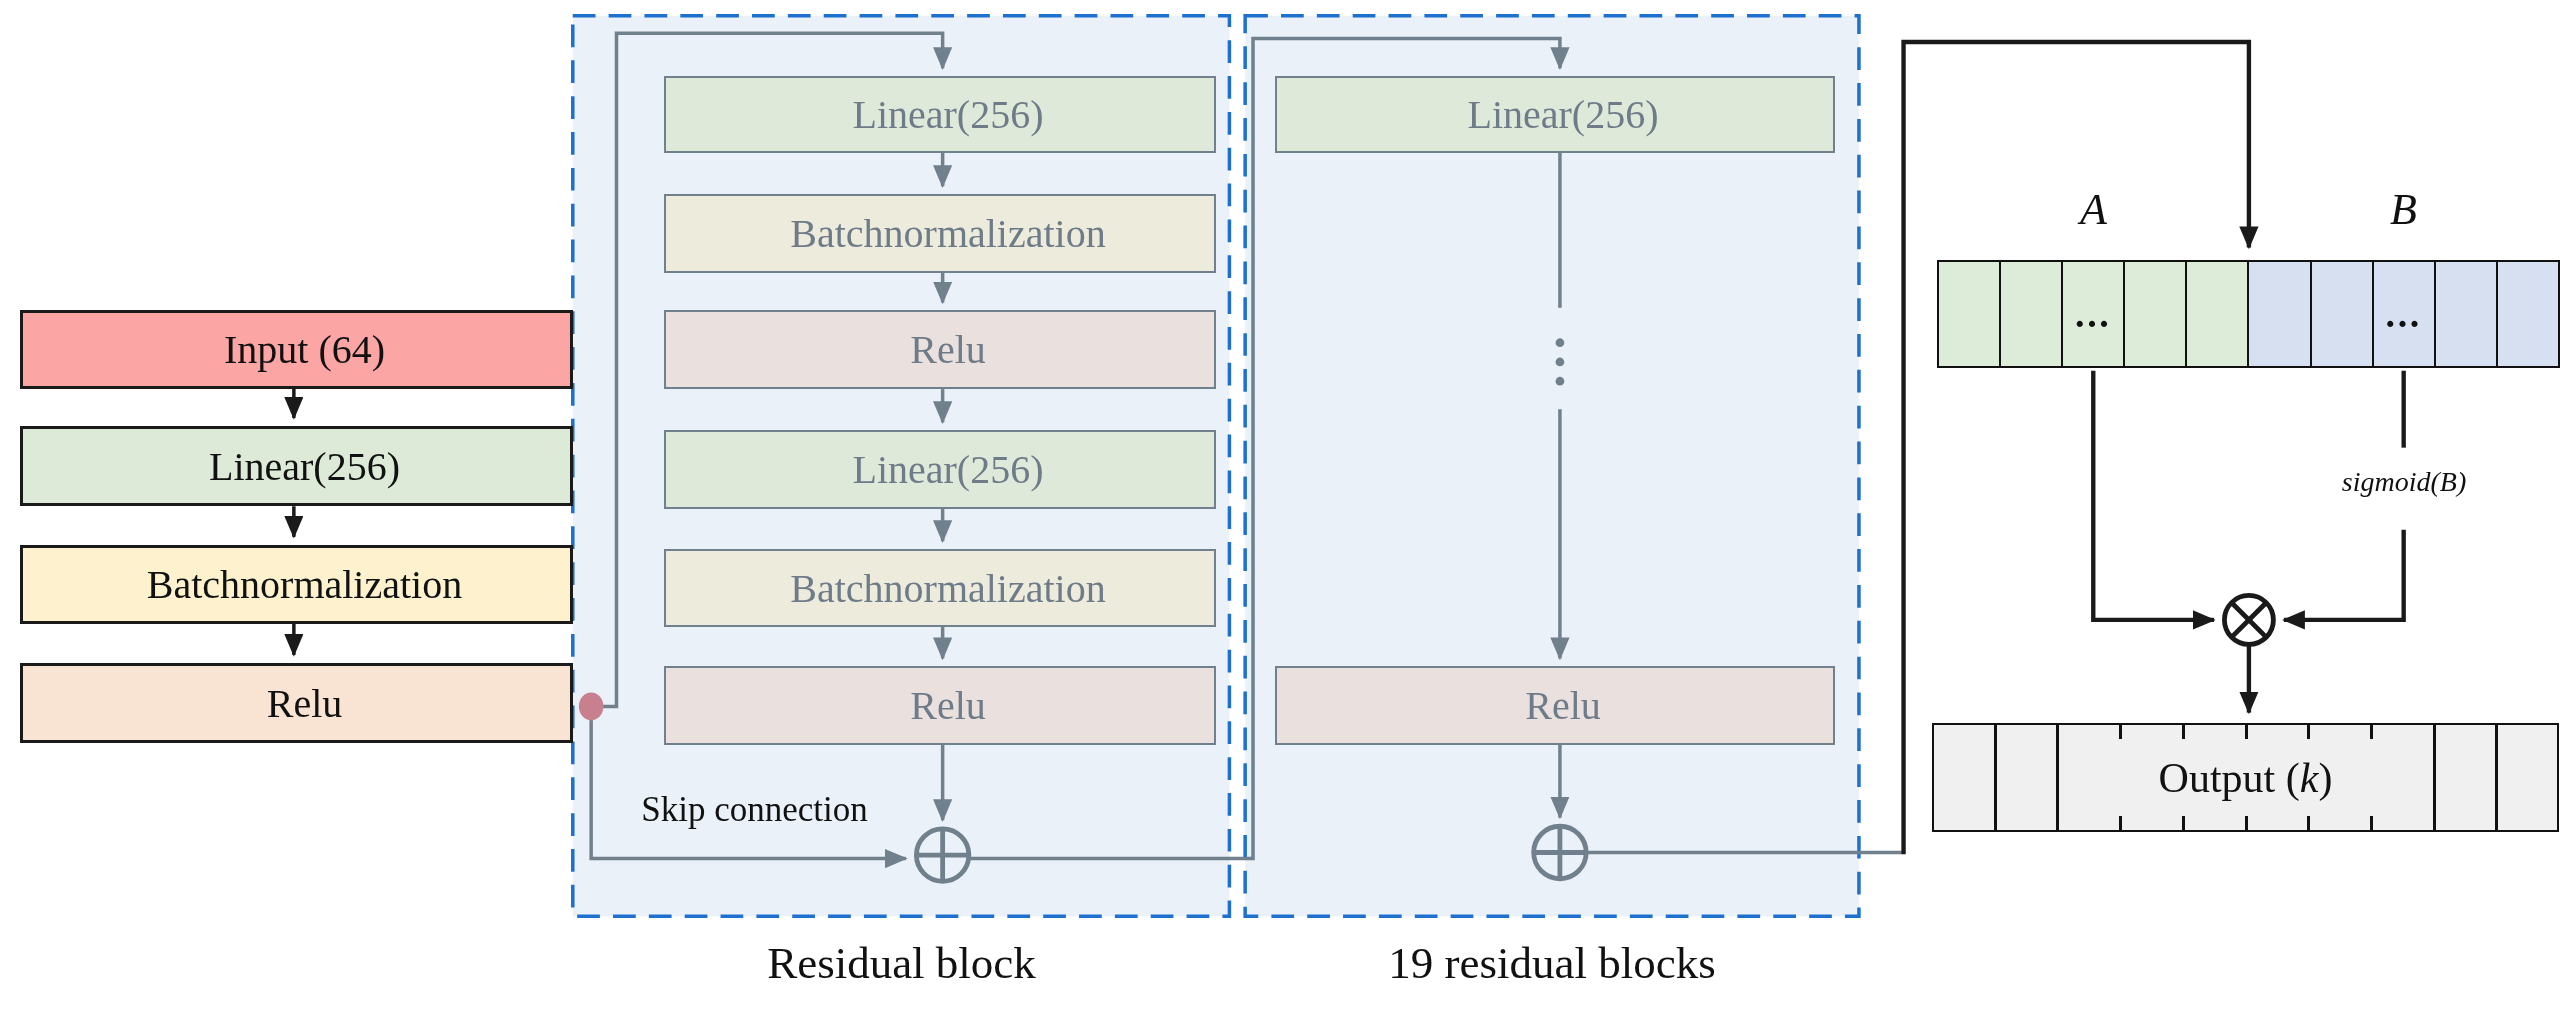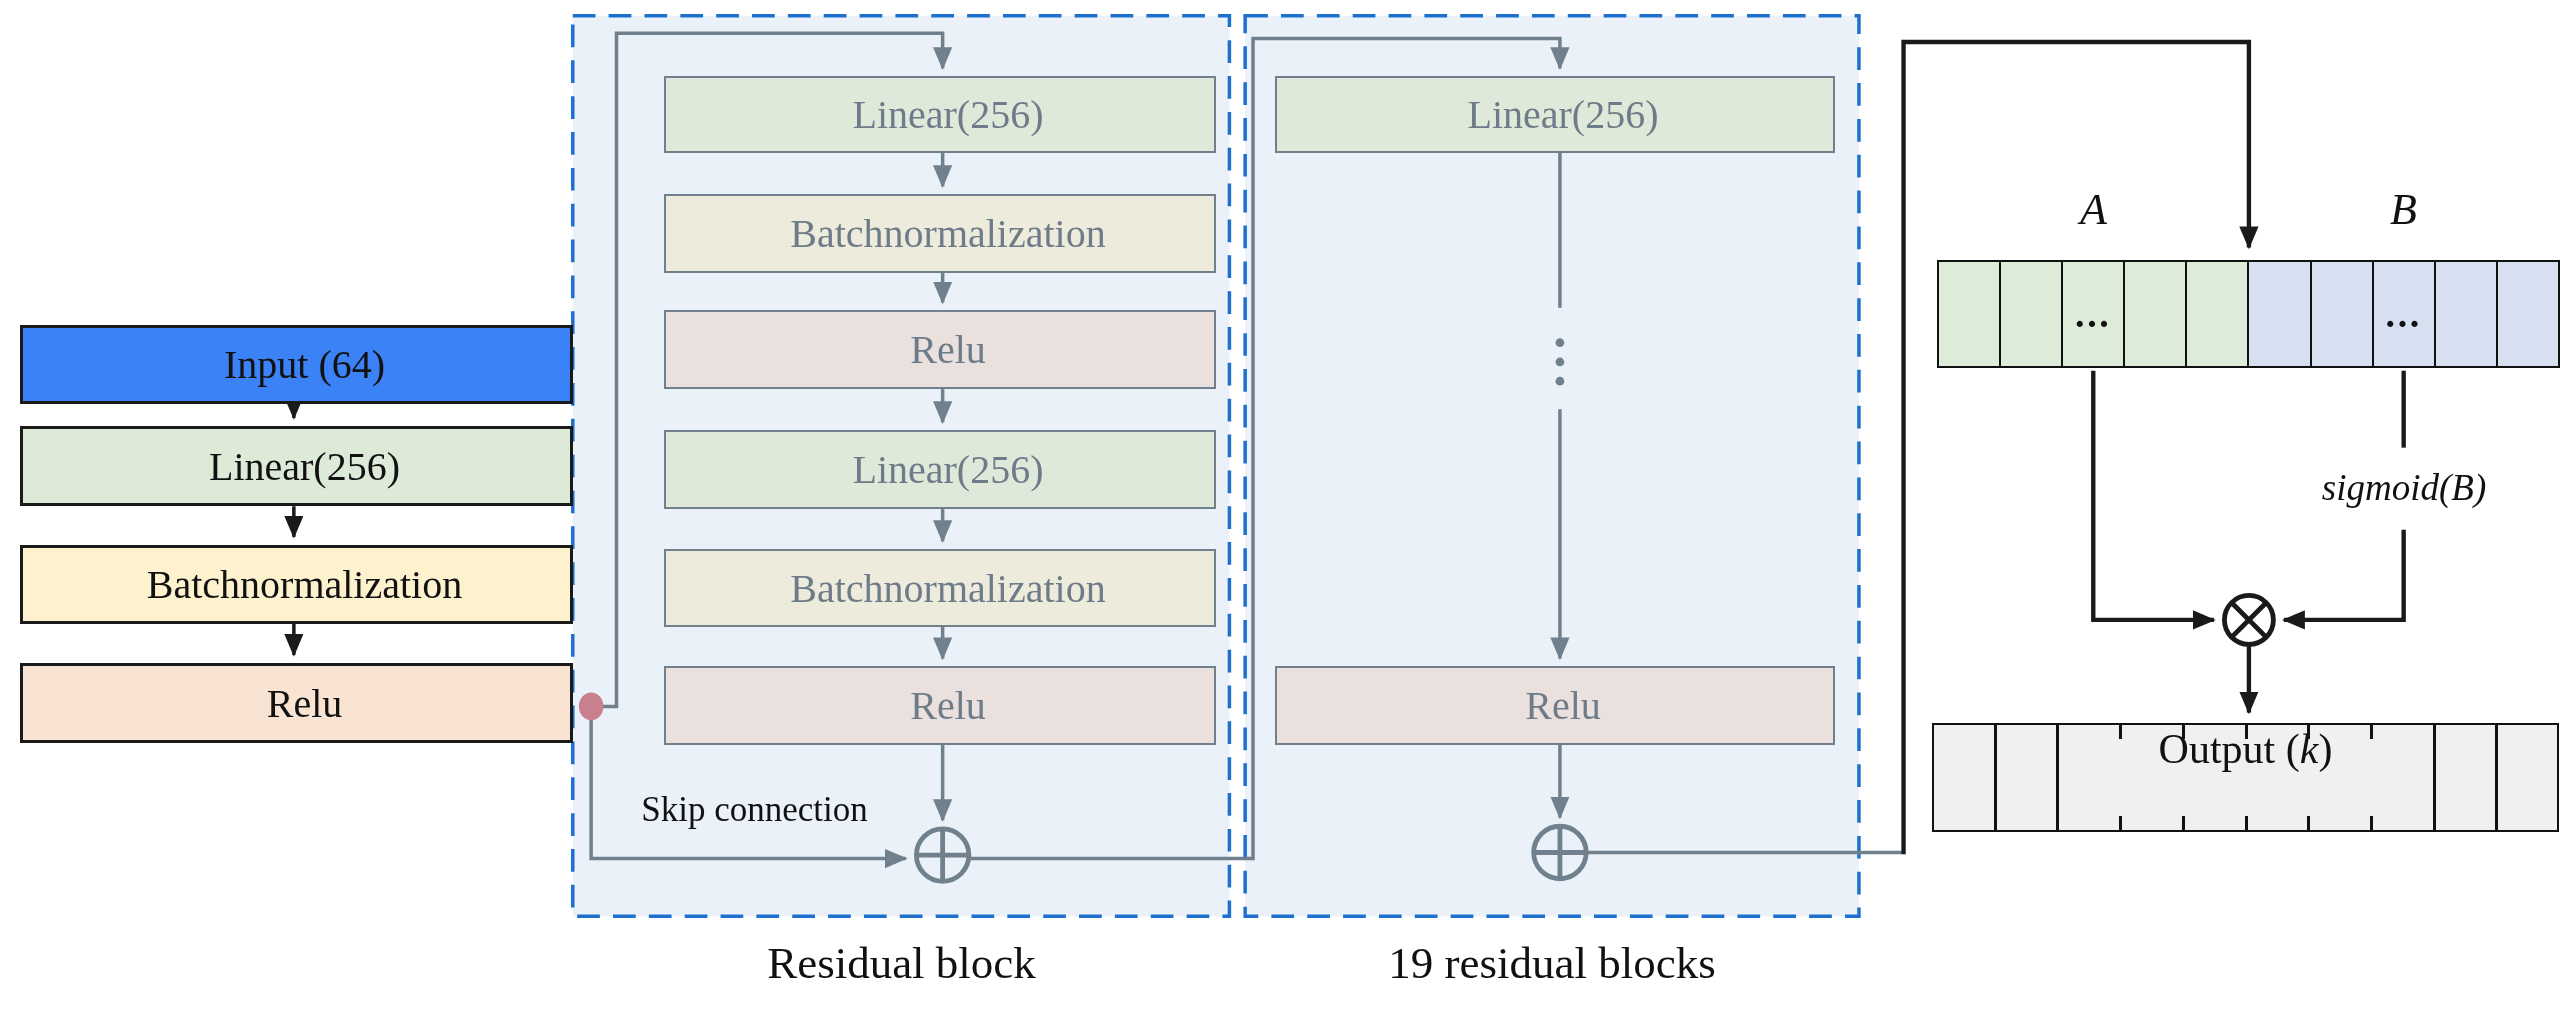--- a/index.html
+++ b/index.html
@@ -4,38 +4,38 @@
 <style>
   html,body{margin:0;padding:0;background:#ffffff;}
   #canvas{
     position:relative;width:2576px;height:1009px;background:#ffffff;overflow:hidden;
     font-family:"Liberation Serif","DejaVu Serif",serif;color:#1a1a1a;
   }
   #wires{position:absolute;left:0;top:0;pointer-events:none;}
   .box{position:absolute;display:flex;align-items:center;justify-content:center;box-sizing:border-box;padding-left:16px;}
   .solid-box{border:3.5px solid #1a1a1a;font-size:40px;color:#111111;}
   .muted-box{border:2.6px solid #71808d;font-size:40px;color:#6e7b89;}
-  .bg-input{background:#3b82f6;margin-top:15px;}
+  .bg-input{background:#fca5a5;}
   .bg-green{background:#dcead7;}
   .bg-yellow{background:#fdf2cd;}
   .bg-peach{background:#f9e4d4;}
   .bg-mgreen{background:#dfe9da;}
   .bg-mcream{background:#edebdb;}
   .bg-mpink{background:#eae1de;}
   .caption{position:absolute;font-size:45px;color:#111111;text-align:center;}
   .small-label{position:absolute;font-size:35px;color:#111111;text-align:center;font-family:Liberation Serif, serif;}
   .ital{font-style:italic;}
   .array{position:absolute;display:flex;border:2.6px solid #111111;box-sizing:border-box;}
   .cell{flex:1;display:flex;align-items:center;justify-content:center;box-sizing:border-box;
         border-left:2.6px solid #111111;font-size:38px;font-weight:700;letter-spacing:2.6px;color:#111111;}
   .cell:first-child{border-left:none;}
   .a-cell{background:#ddecd8;}
   .b-cell{background:#d6e0f1;}
   .outbox{position:absolute;background:#f0f0f0;border:2.6px solid #111111;box-sizing:border-box;
-          display:flex;justify-content:center;font-size:42px;color:#111111;}
+          display:flex;align-items:center;justify-content:center;font-size:42px;color:#111111;}
   .divider{position:absolute;top:0;bottom:0;width:2.6px;background:#111111;}
   .tick{position:absolute;width:2.6px;height:14px;background:#111111;}
   .tick.top{top:0;}
   .tick.bottom{bottom:0;}
 </style>
 </head>
 <body>
 
 <div id="canvas">
 
@@ -166,21 +166,21 @@
     <div class="cell a-cell">...</div>
     <div class="cell a-cell"></div>
     <div class="cell a-cell"></div>
     <div class="cell b-cell"></div>
     <div class="cell b-cell"></div>
     <div class="cell b-cell">...</div>
     <div class="cell b-cell"></div>
     <div class="cell b-cell"></div>
   </div>
 
-  <div class="caption ital" style="left:2264px;top:466px;width:280px;font-size:37px;">sigmoid(B)</div>
+  <div class="caption ital" style="left:2264px;top:466px;width:280px;font-size:28px;">sigmoid(B)</div>
 
   <div class="outbox" style="left:1932px;top:723px;width:627px;height:109px;">
     <div class="divider" style="left:60px;"></div>
     <div class="divider" style="left:122px;"></div>
     <div class="divider" style="left:499px;"></div>
     <div class="divider" style="left:561px;"></div>
     <div class="tick top" style="left:185px;"></div>
     <div class="tick top" style="left:248px;"></div>
     <div class="tick top" style="left:311px;"></div>
     <div class="tick top" style="left:373px;"></div>

